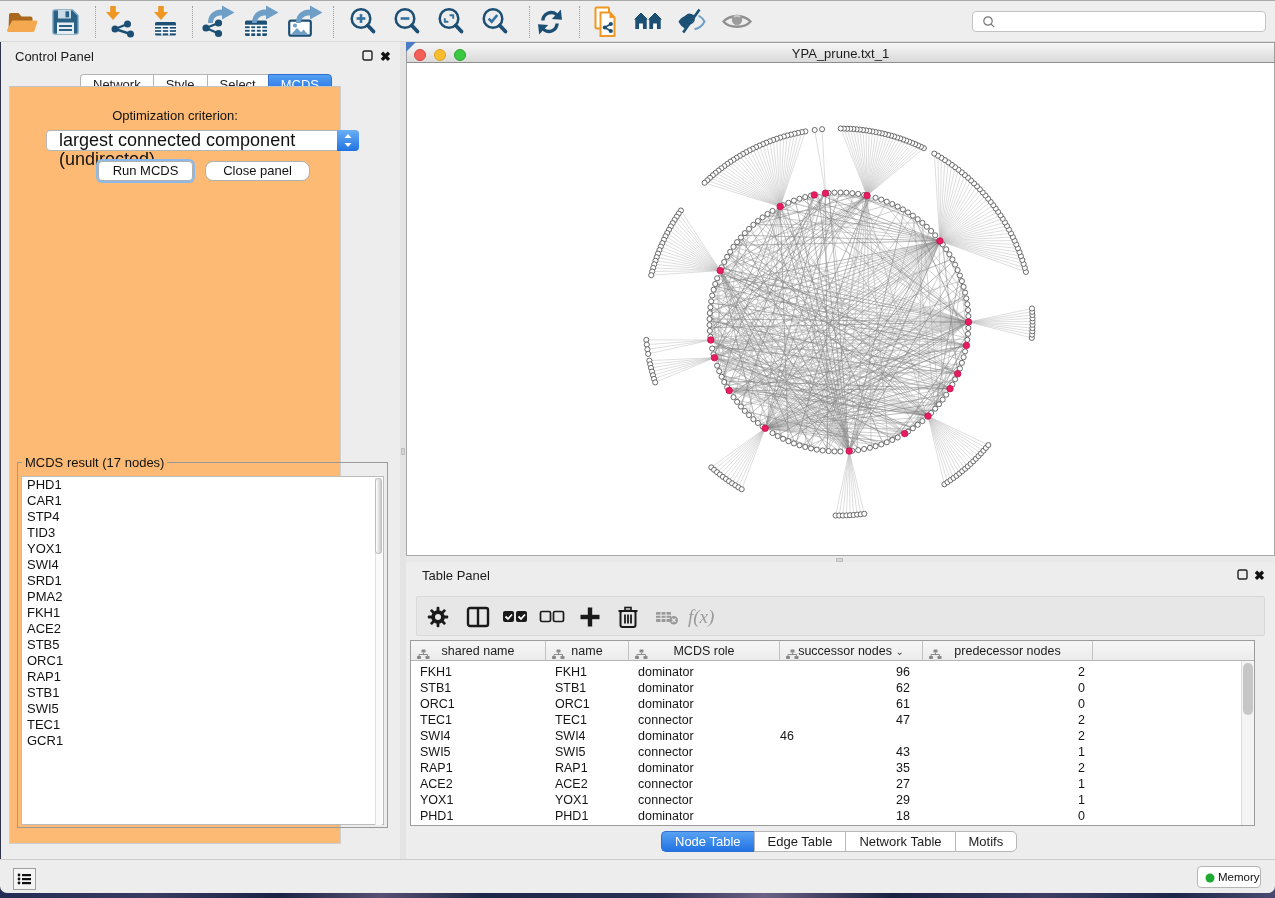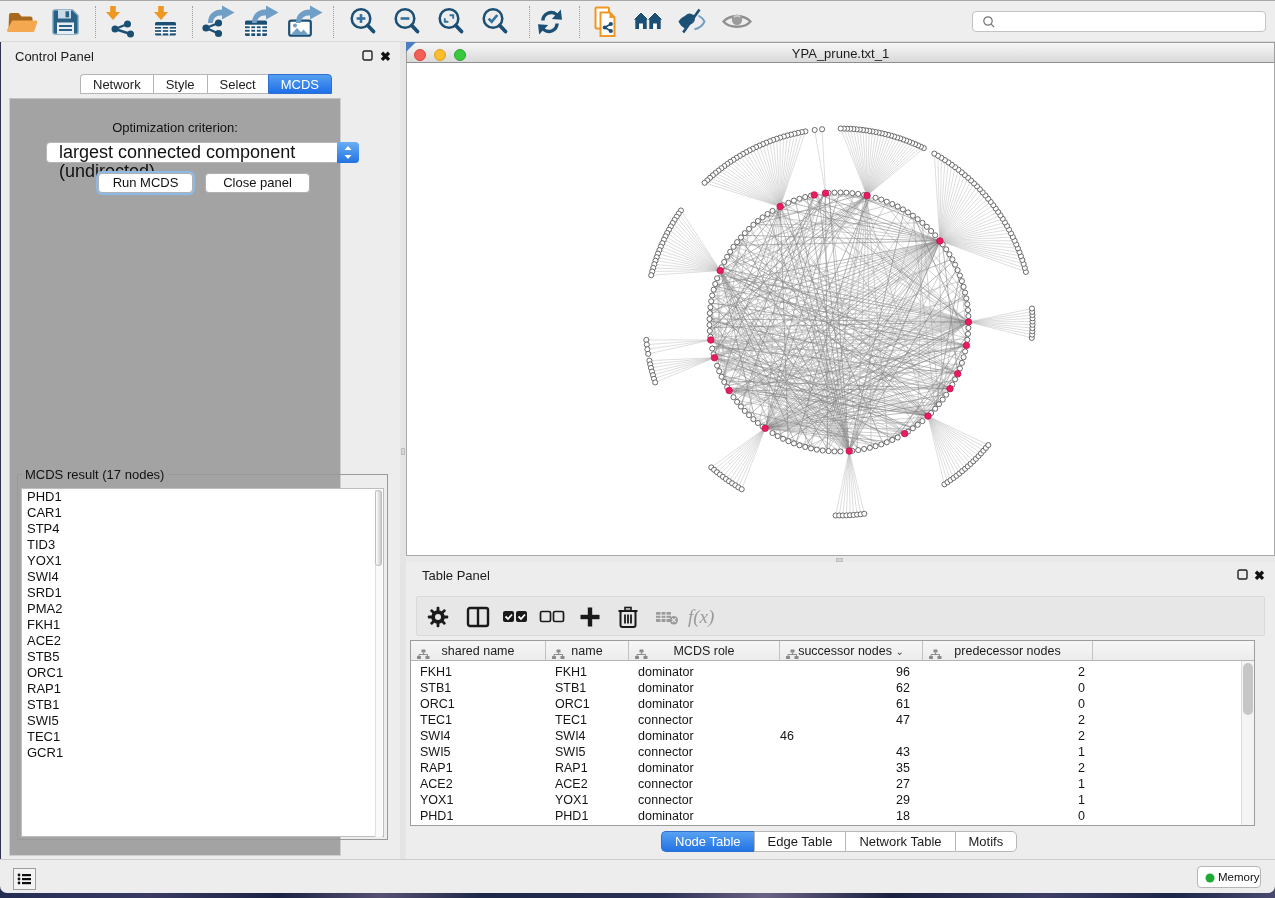--- a/index.html
+++ b/index.html
@@ -15,27 +15,27 @@
 
 
 #cpanel { left:1px; top:42px; width:399px; height:851px; background:#ededed; }
 #cp-title { position:absolute; left:14px; top:7px; font-size:13px; color:#1b1b1b; }
 .winbtn { position:absolute; top:50px; font-size:12px; color:#111; }
 .tabbar { position:absolute; display:flex; }
 .tab { height:20px; line-height:19px; font-size:13px; color:#202020; background:#ffffff; border:1px solid #b4b4b4; border-right:none; padding:0 12px; text-align:center; }
 .tab:first-child { border-radius:4px 0 0 0; }
 .tab:last-child { border-right:1px solid #b4b4b4; border-radius:0 4px 0 0; }
 .tab.sel { background:linear-gradient(#55a0f1,#1f6fe8); color:#ffffff; border-color:#2f6fd0; }
-#cp-pane { position:absolute; left:8px; top:56px; width:332px; height:758px; background:#a3a3a3; border:1px solid #cfcfcf; border-top:1px solid #c3c3c3; }
+#cp-pane { position:absolute; left:8px; top:44px; width:332px; height:758px; background:#fdba74; border:1px solid #cfcfcf; border-top:1px solid #c3c3c3; }
 #opt-label { position:absolute; left:0; top:21px; width:100%; text-align:center; font-size:13px; color:#111; }
 #opt-select { position:absolute; left:36px; top:43px; width:313px; height:21px; background:#ffffff; border:1px solid #b6b6b6; border-radius:4px; font-size:18px; color:#111; line-height:19px; padding-left:12px; }
 #opt-stepper { position:absolute; right:-1px; top:-1px; width:22px; height:21px; border-radius:0 4px 4px 0; background:linear-gradient(#6aaef5,#2173e2); }
 .btn { position:absolute; top:74px; height:20px; background:#ffffff; border:1px solid #b0b0b0; border-radius:4px; font-size:13px; color:#111; text-align:center; line-height:18px; }
 #btn-run { left:88px; width:95px; box-shadow:0 0 0 2px #8db9e8; }
-#btn-close { left:195px; width:105px; }
+#btn-close { left:195px; width:105px;border-radius:8px; }
 #fieldset { position:absolute; left:7px; top:368px; width:371px; height:373px; border:1px solid #9a9a9a; }
 #fieldset legend { font-size:13px; color:#111; margin-left:4px; padding:0 3px; }
 #listbox { position:absolute; left:3px; top:6px; width:363px; height:349px; background:#ffffff; border:1px solid #bdbdbd; }
 #listbox .li { font-size:13px; color:#111; height:16px; line-height:16px; padding-left:5px; }
 #lb-scroll { position:absolute; right:1px; top:1px; width:7px; height:347px; background:#fafafa; border-left:1px solid #e0e0e0; }
 #lb-thumb { position:absolute; right:0px; top:0px; width:7px; height:76px; background:linear-gradient(90deg,#ffffff,#c9c9c9); border:1px solid #bdbdbd; border-radius:3px; }
 
 
 #vsplit { left:400px; top:42px; width:6px; height:820px; background:#e4e4e4; }
 #hsplit { left:406px; top:556px; width:869px; height:6px; background:#e9e9e9; }

